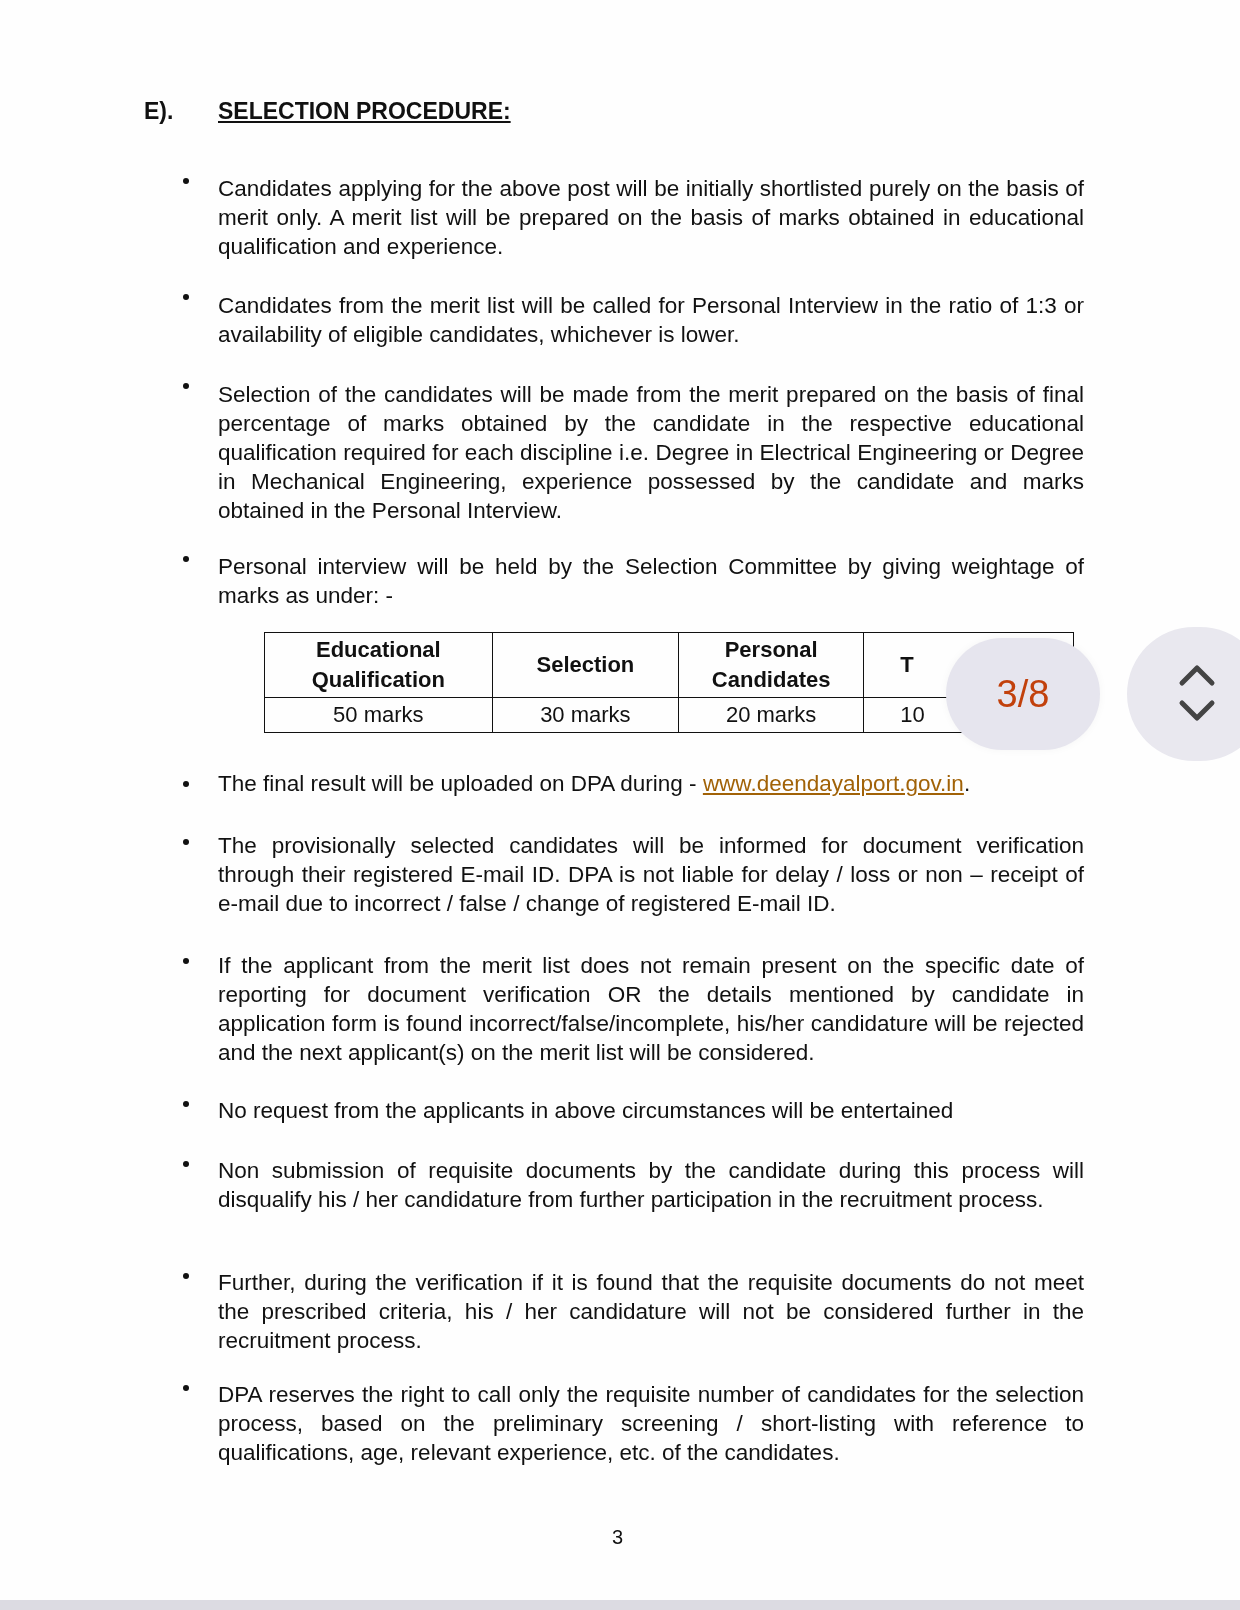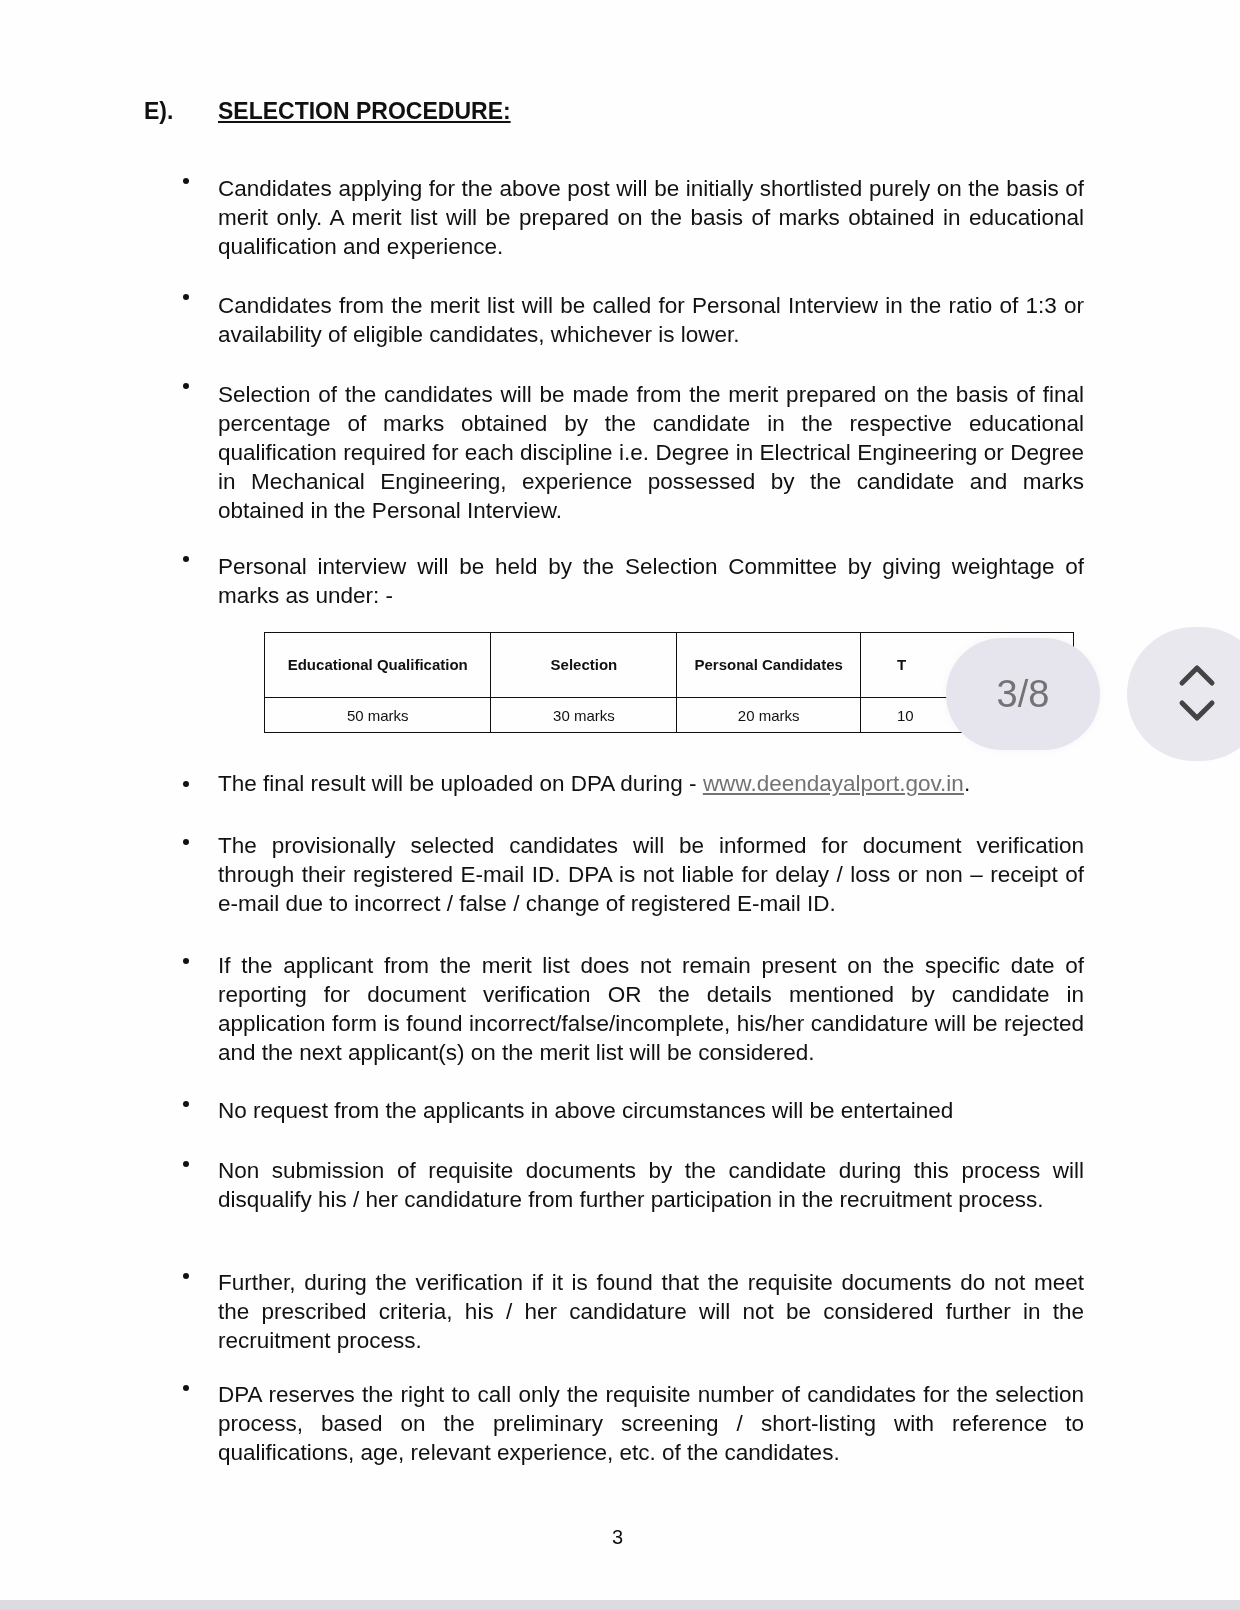--- a/index.html
+++ b/index.html
@@ -8,33 +8,33 @@
       font-family: "Liberation Sans", sans-serif; color: #111;
     }
     .page { position: absolute; left: 0; top: 0; width: 1240px; height: 1600px; background: #fefefe; }
     .bottom-bar { position: absolute; left: 0; top: 1600px; width: 1240px; height: 10px; background: #dcdbe2; }
     .heading { position: absolute; top: 98px; left: 144px; font-weight: bold; font-size: 23px; }
     .heading .num { position: absolute; left: 0; }
     .heading .title { position: absolute; left: 74px; text-decoration: underline; white-space: nowrap; text-align: right; }
     .bullet { position: absolute; left: 183px; width: 12px; height: 12px; }
     .bullet::before { content: ""; position: absolute; left: 0; top: 8px; width: 6px; height: 6px; border-radius: 50%; background: #111; }
     .para { position: absolute; left: 218px; width: 866px; font-size: 22.5px; line-height: 29px; text-align: justify; margin-top: 9px; }
-    .link { color: #737373; text-decoration: underline; }
+    .link { color: #a16207; text-decoration: underline; }
     table.marks {
       position: absolute; left: 264px; top: 632px; width: 810px; border-collapse: collapse;
-      font-size: 15px; text-align: center;
+      font-size: 22px; text-align: center;
     }
     table.marks th, table.marks td { border: 1.5px solid #111; }
     table.marks th { font-weight: bold; height: 62px; line-height: 30px; }
     table.marks td { height: 32px; }
     .c1 { width: 236px; } .c2 { width: 194px; } .c3 { width: 190px; } .c4 { width: 190px; text-align: left; padding-left: 36px; }
     .page-pill {
       position: absolute; left: 946px; top: 638px; width: 154px; height: 112px; border-radius: 56px;
       background: #e6e5ee; display: flex; align-items: center; justify-content: center;
-      font-size: 38px; color: #737373; box-shadow: 0 0 8px rgba(0,0,0,0.04);
+      font-size: 38px; color: #c2410c; box-shadow: 0 0 8px rgba(0,0,0,0.04);
     }
     .nav-btn {
       position: absolute; left: 1127px; top: 627px; width: 140px; height: 134px; border-radius: 70px;
       background: #e9e8ef;
     }
     .nav-btn svg { position: absolute; left: 50px; }
     .page-number { position: absolute; left: 612px; top: 1526px; font-size: 20px; }
   </style>
 </head>
 <body>

